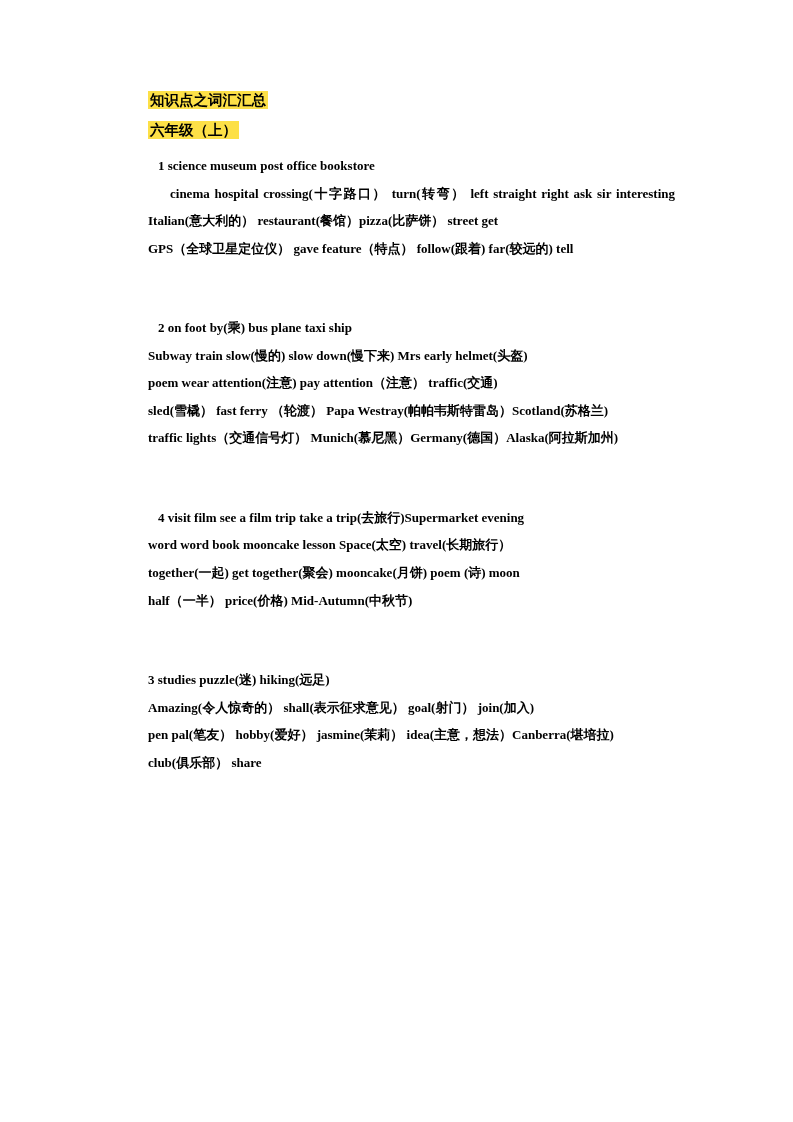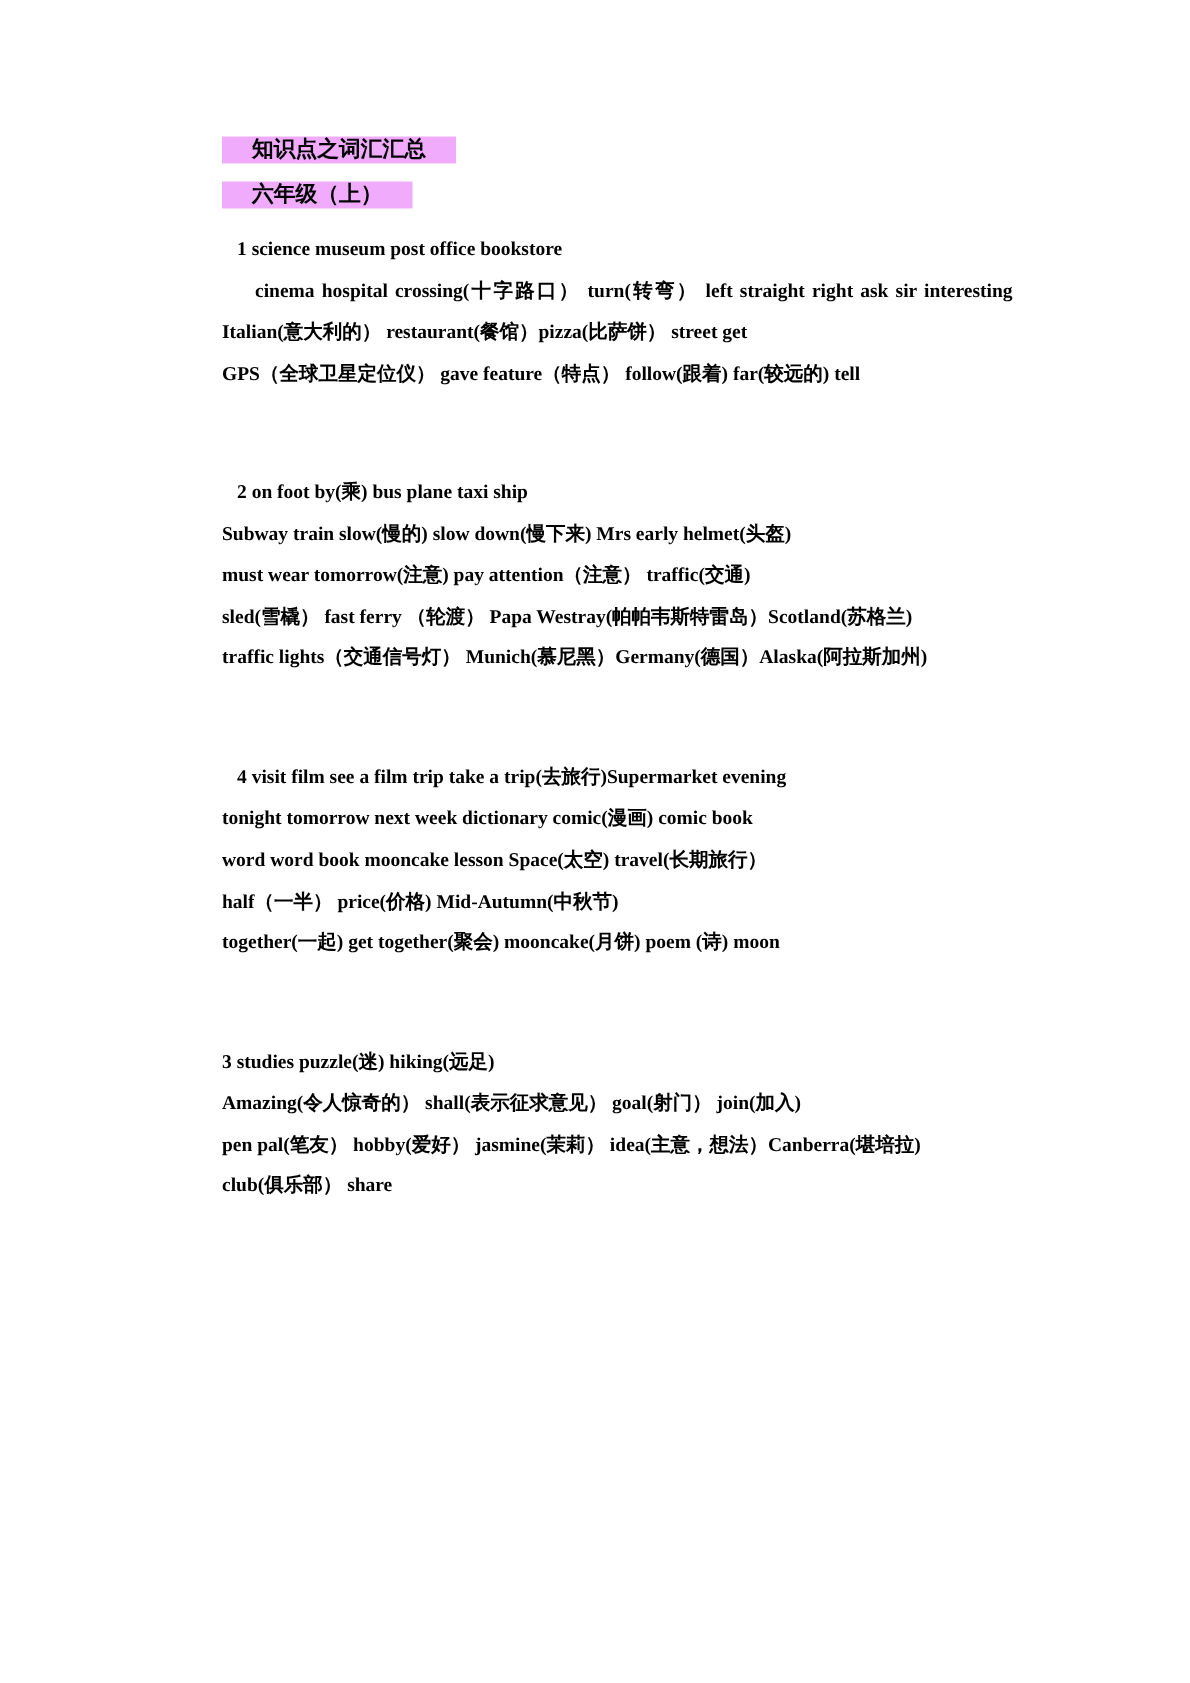--- a/index.html
+++ b/index.html
@@ -19,24 +19,24 @@
     height: 1122px;
     box-sizing: border-box;
     padding: 88px 118px 0 148px;
     background: #ffffff;
   }
   .title-line {
     margin: 0 0 6px 0;
     line-height: 1.5;
   }
   .hl {
-    background: #f0abfc;
+    background: #fde047;
     font-weight: bold;
     font-size: 14.5px;
-    padding: 1px 20px;
+    padding: 1px 2px;
     font-family: "Liberation Sans", "DejaVu Sans", sans-serif;
   }
   .block {
     margin-top: 30px;
   }
   .block.first {
     margin-top: 10px;
   }
   p.line {
     margin: 0;
@@ -74,33 +74,32 @@
     <p class="line indent">1 science   museum   post office   bookstore</p>
     <p class="line indent2">cinema   hospital   crossing(十字路口）   turn(转弯）   left   straight   right   ask   sir   interesting   Italian(意大利的）   restaurant(餐馆）pizza(比萨饼）  street   get</p>
     <p class="line">GPS（全球卫星定位仪）   gave   feature（特点）   follow(跟着)   far(较远的)   tell</p>
   </div>
 
   <div class="spacer"></div>
 
   <div class="block">
     <p class="line indent">2 on foot   by(乘)   bus   plane   taxi   ship</p>
     <p class="line">Subway   train   slow(慢的)   slow down(慢下来)   Mrs   early   helmet(头盔)</p>
-    <p class="line">must   wear    tomorrow(注意)   pay attention（注意）        traffic(交通)</p>
+    <p class="line">poem   wear    attention(注意)   pay attention（注意）        traffic(交通)</p>
     <p class="line">sled(雪橇）   fast   ferry （轮渡）   Papa Westray(帕帕韦斯特雷岛）Scotland(苏格兰)</p>
     <p class="line">traffic lights（交通信号灯）        Munich(慕尼黑）Germany(德国）Alaska(阿拉斯加州)</p>
   </div>
 
   <div class="spacer"></div>
 
   <div class="block">
     <p class="line indent">4 visit   film   see a film   trip   take a trip(去旅行)Supermarket   evening</p>
-    <p class="line">tonight   tomorrow   next week   dictionary   comic(漫画)   comic book</p>
     <p class="line">word   word book   mooncake   lesson   Space(太空)   travel(长期旅行）</p>
+    <p class="line">together(一起)   get together(聚会)   mooncake(月饼) poem      (诗) moon</p>
     <p class="line">half（一半）   price(价格)   Mid-Autumn(中秋节)</p>
-    <p class="line">together(一起)   get together(聚会)   mooncake(月饼) poem      (诗) moon</p>
   </div>
 
   <div class="spacer"></div>
 
   <div class="block">
     <p class="line">3 studies   puzzle(迷)   hiking(远足)</p>
     <p class="line">Amazing(令人惊奇的）   shall(表示征求意见）  goal(射门）        join(加入)</p>
     <p class="line">pen pal(笔友）   hobby(爱好）   jasmine(茉莉）   idea(主意，想法）Canberra(堪培拉)</p>
     <p class="line">club(俱乐部）   share</p>
   </div>

